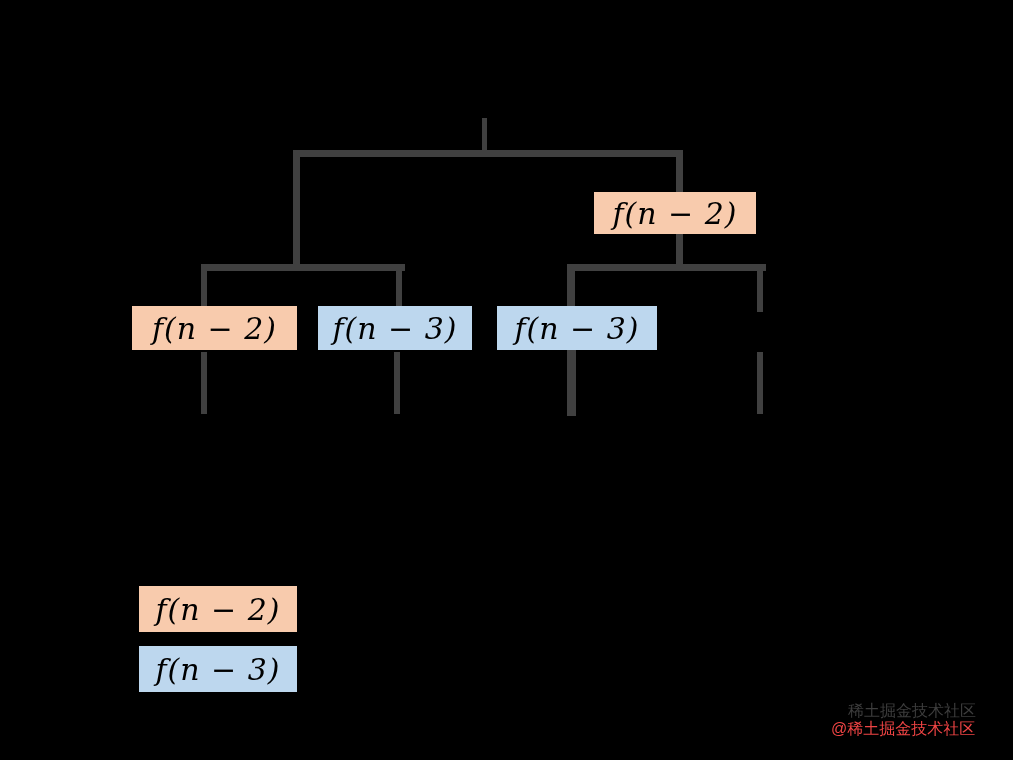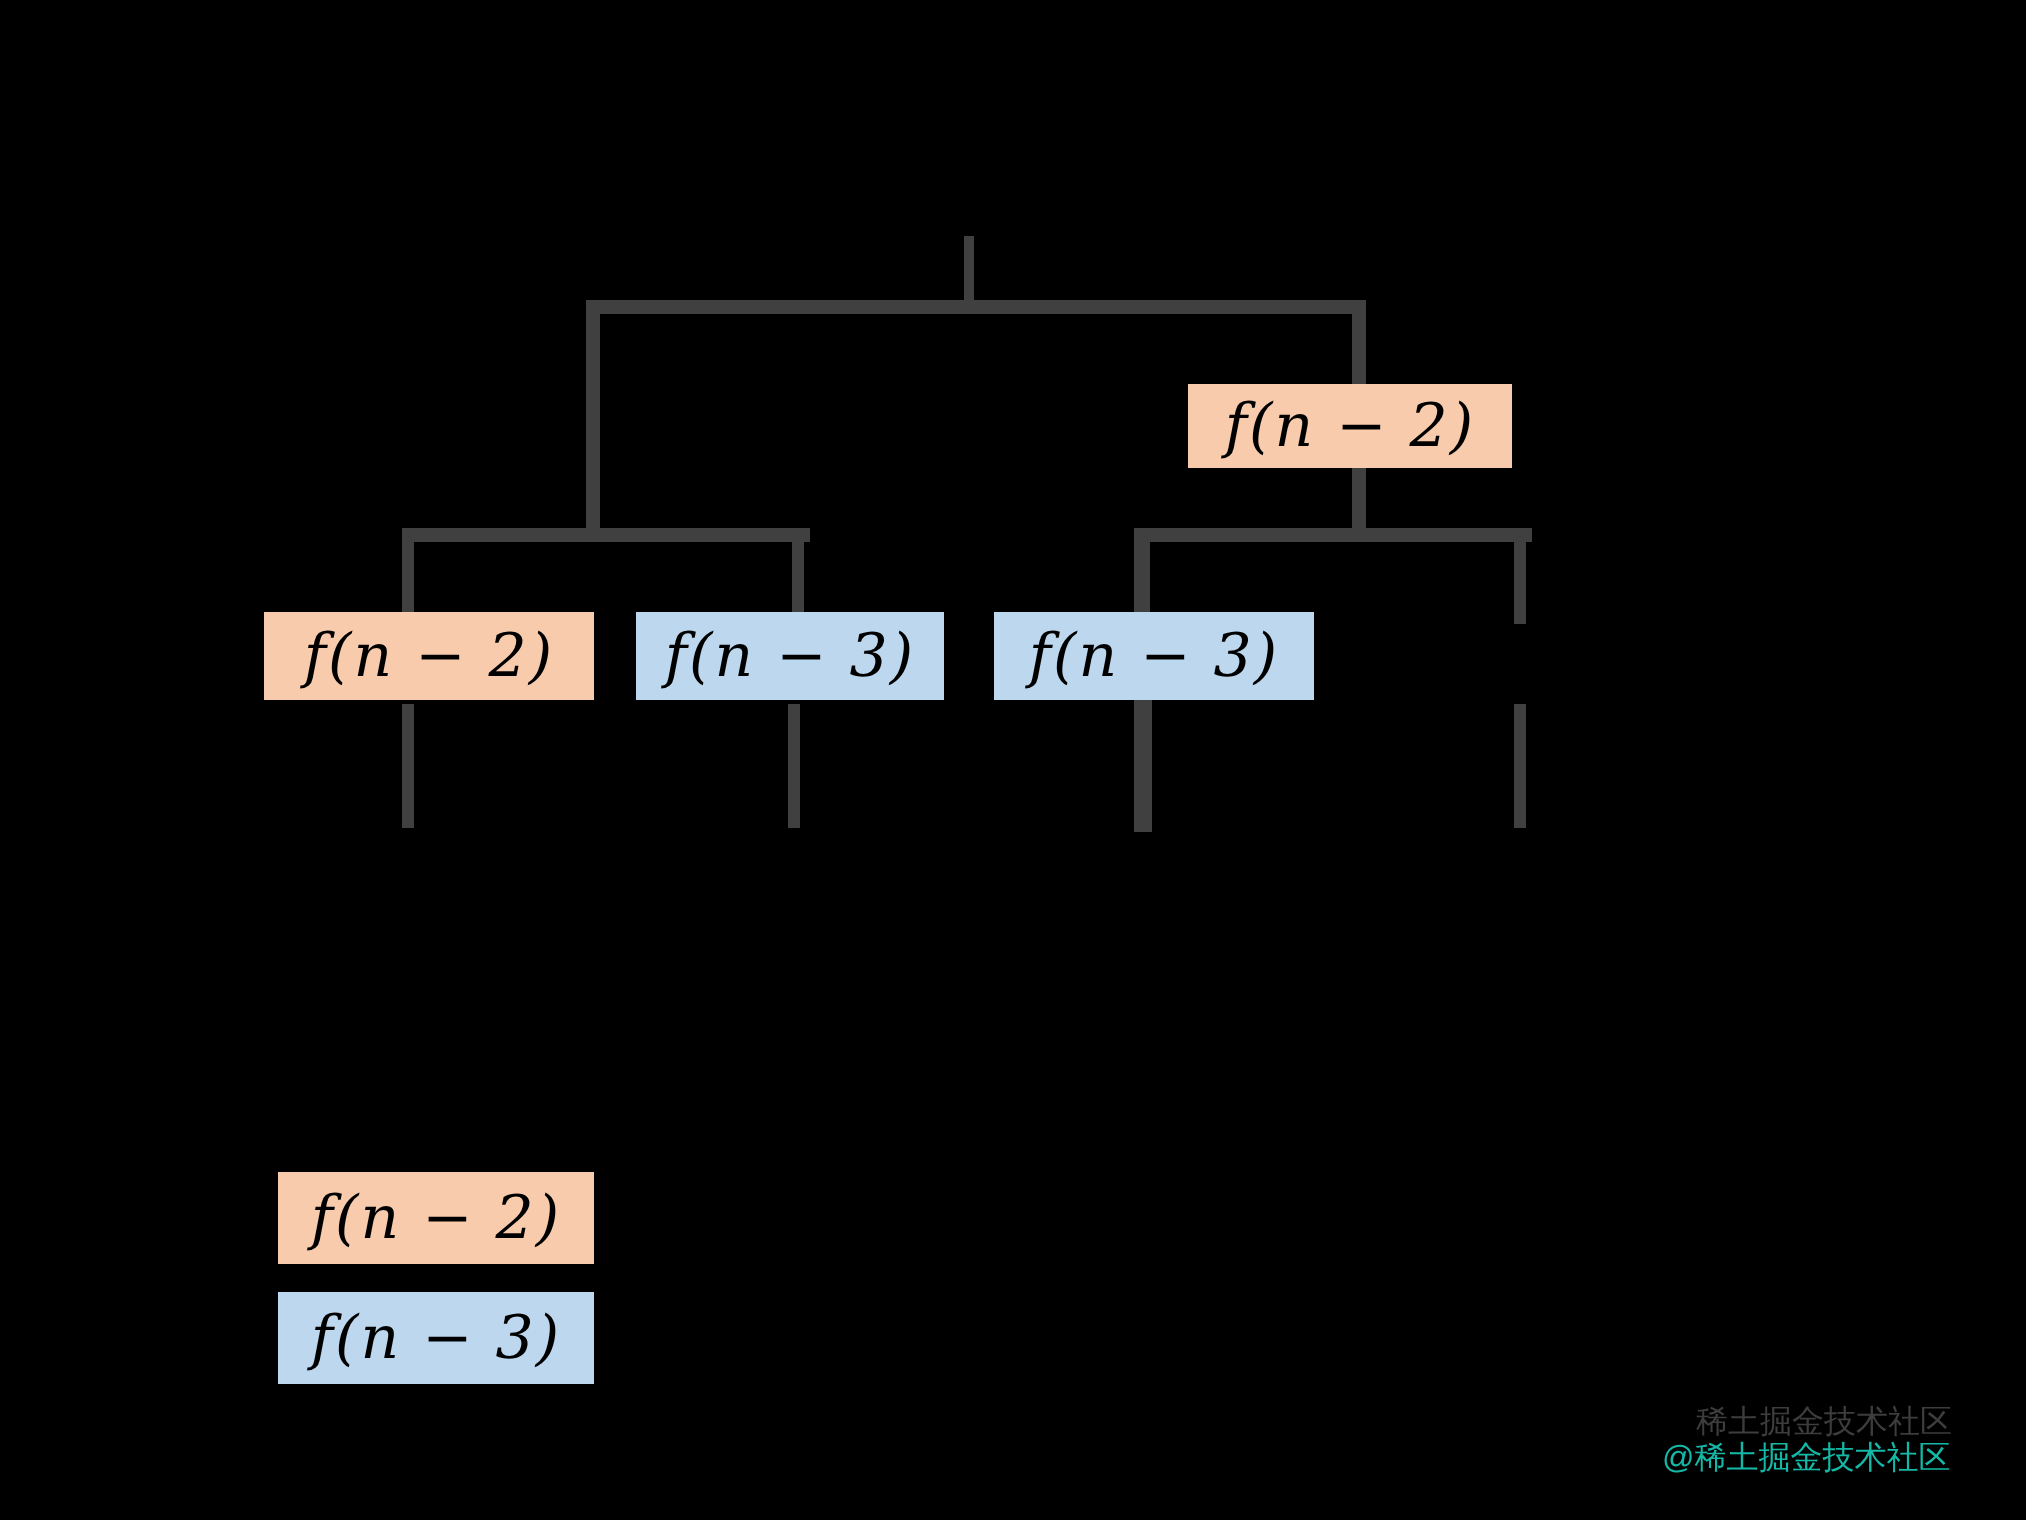--- a/index.html
+++ b/index.html
@@ -53,21 +53,21 @@
     font-family: Liberation Sans, sans-serif;
     font-size: 16px;
     white-space: nowrap;
     z-index: 3;
   }
   .watermark.shadow {
     color: #3d3d3d;
     z-index: 1;
   }
   .watermark.front {
-    color: #14b8a6;
+    color: #ef4444;
   }
 </style>
 </head>
 <body>
 
 <div class="canvas">
 
   <div class="line" style="left:482px; top:118px; width:5px; height:36px;"></div>
 
   <div class="line" style="left:293px; top:150px; width:390px; height:7px;"></div>

